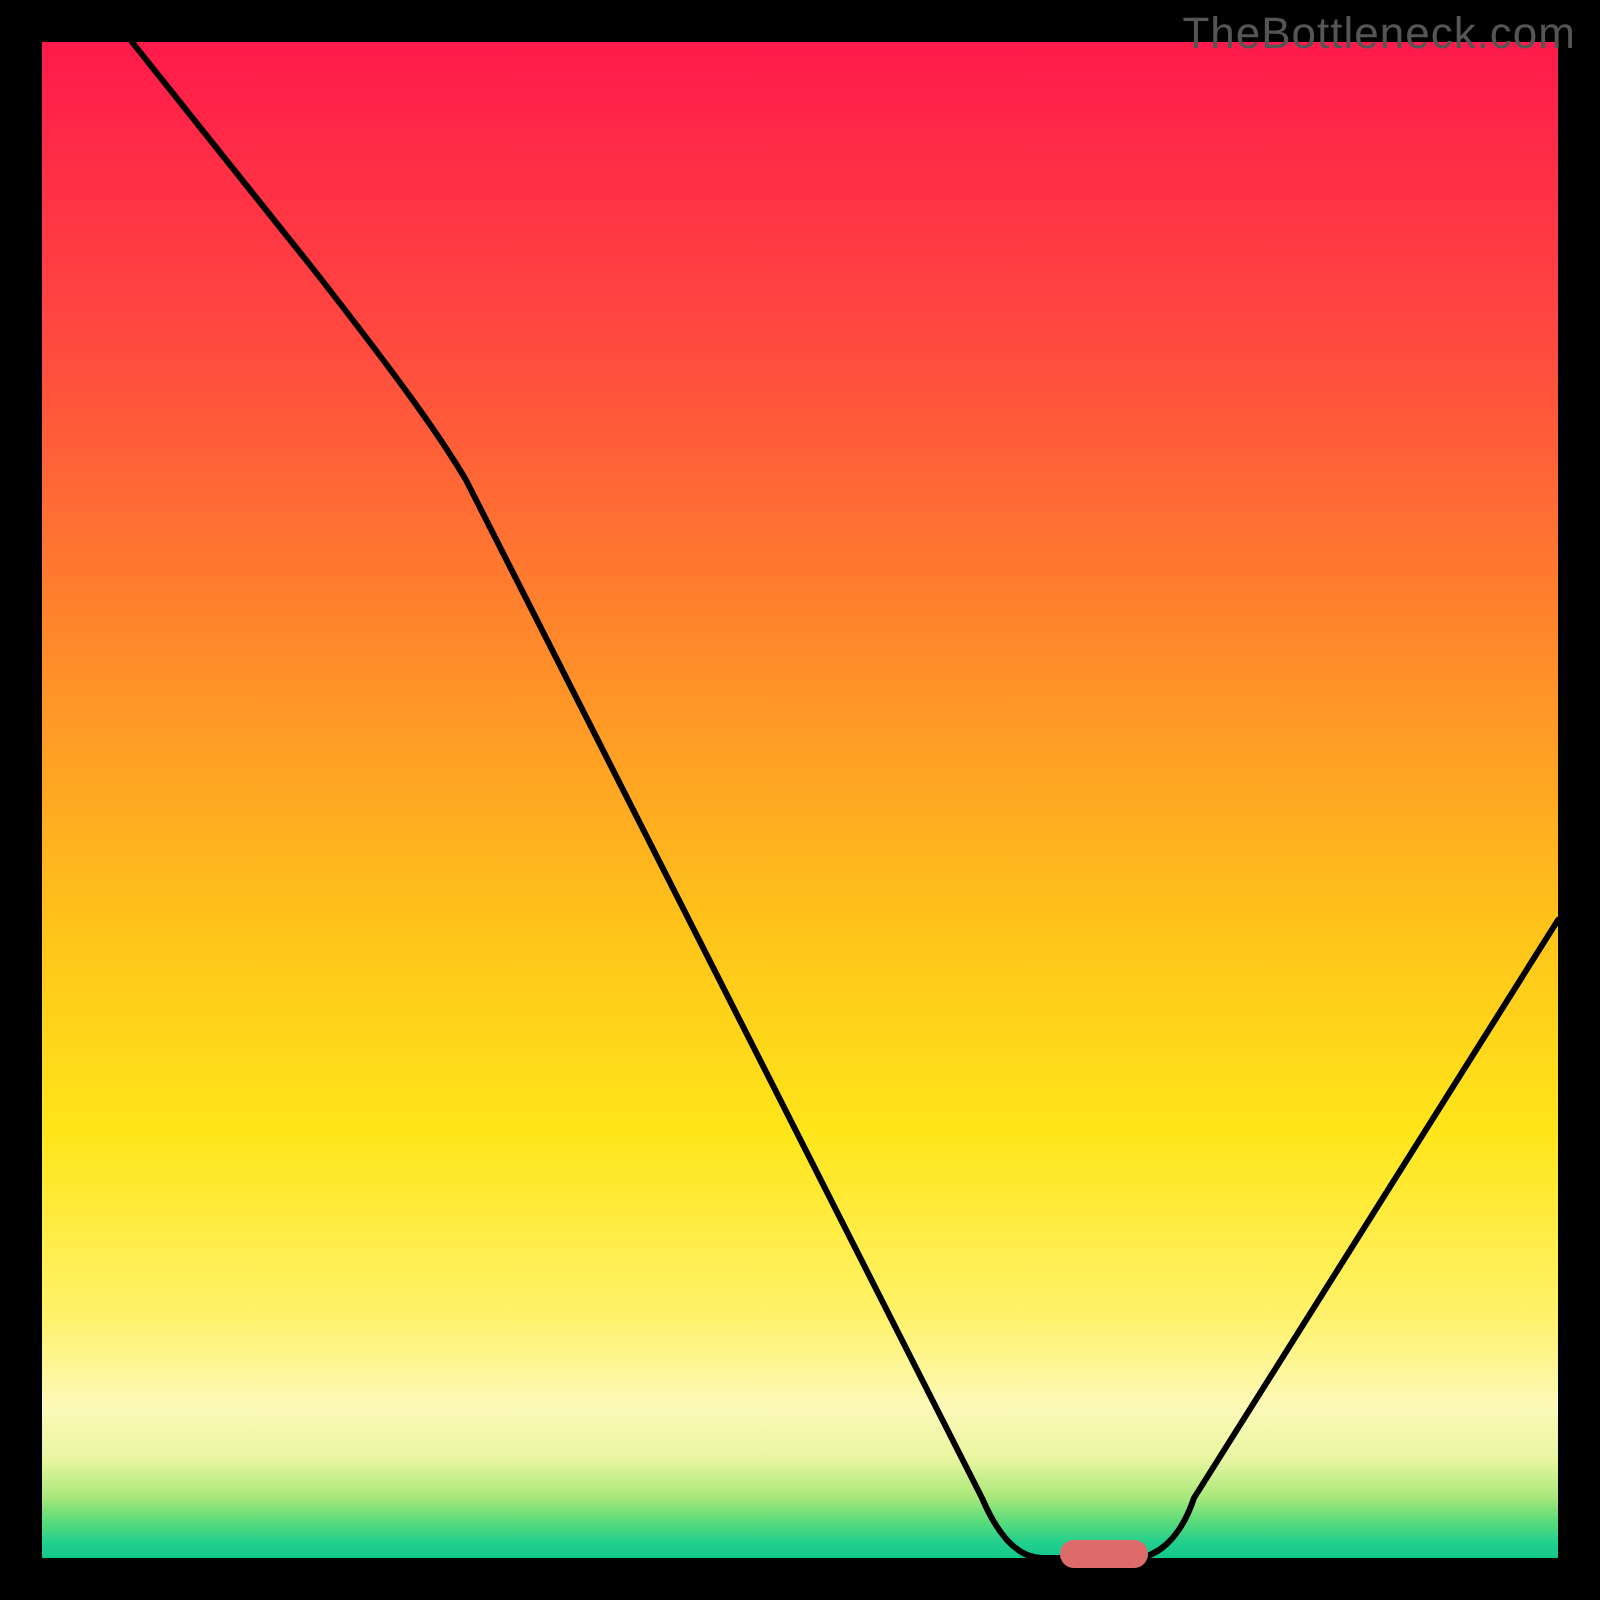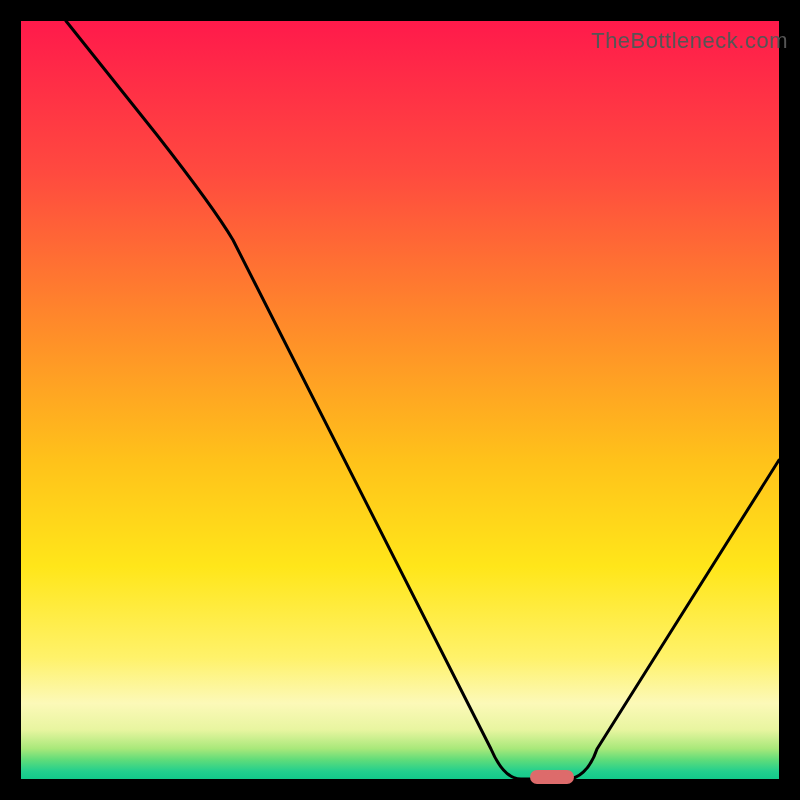--- a/index.html
+++ b/index.html
@@ -20,21 +20,20 @@
     box-sizing: border-box;
   }
   .watermark {
     position: absolute;
     top: 4px;
     right: 12px;
     color: #555;
     font-size: 22px;
     font-weight: 500;
     letter-spacing: 0.5px;
-    margin-top: 24px;
   }
   svg {
     display: block;
   }
 </style>
 </head>
 <body>
 
 <div class="frame">
 

